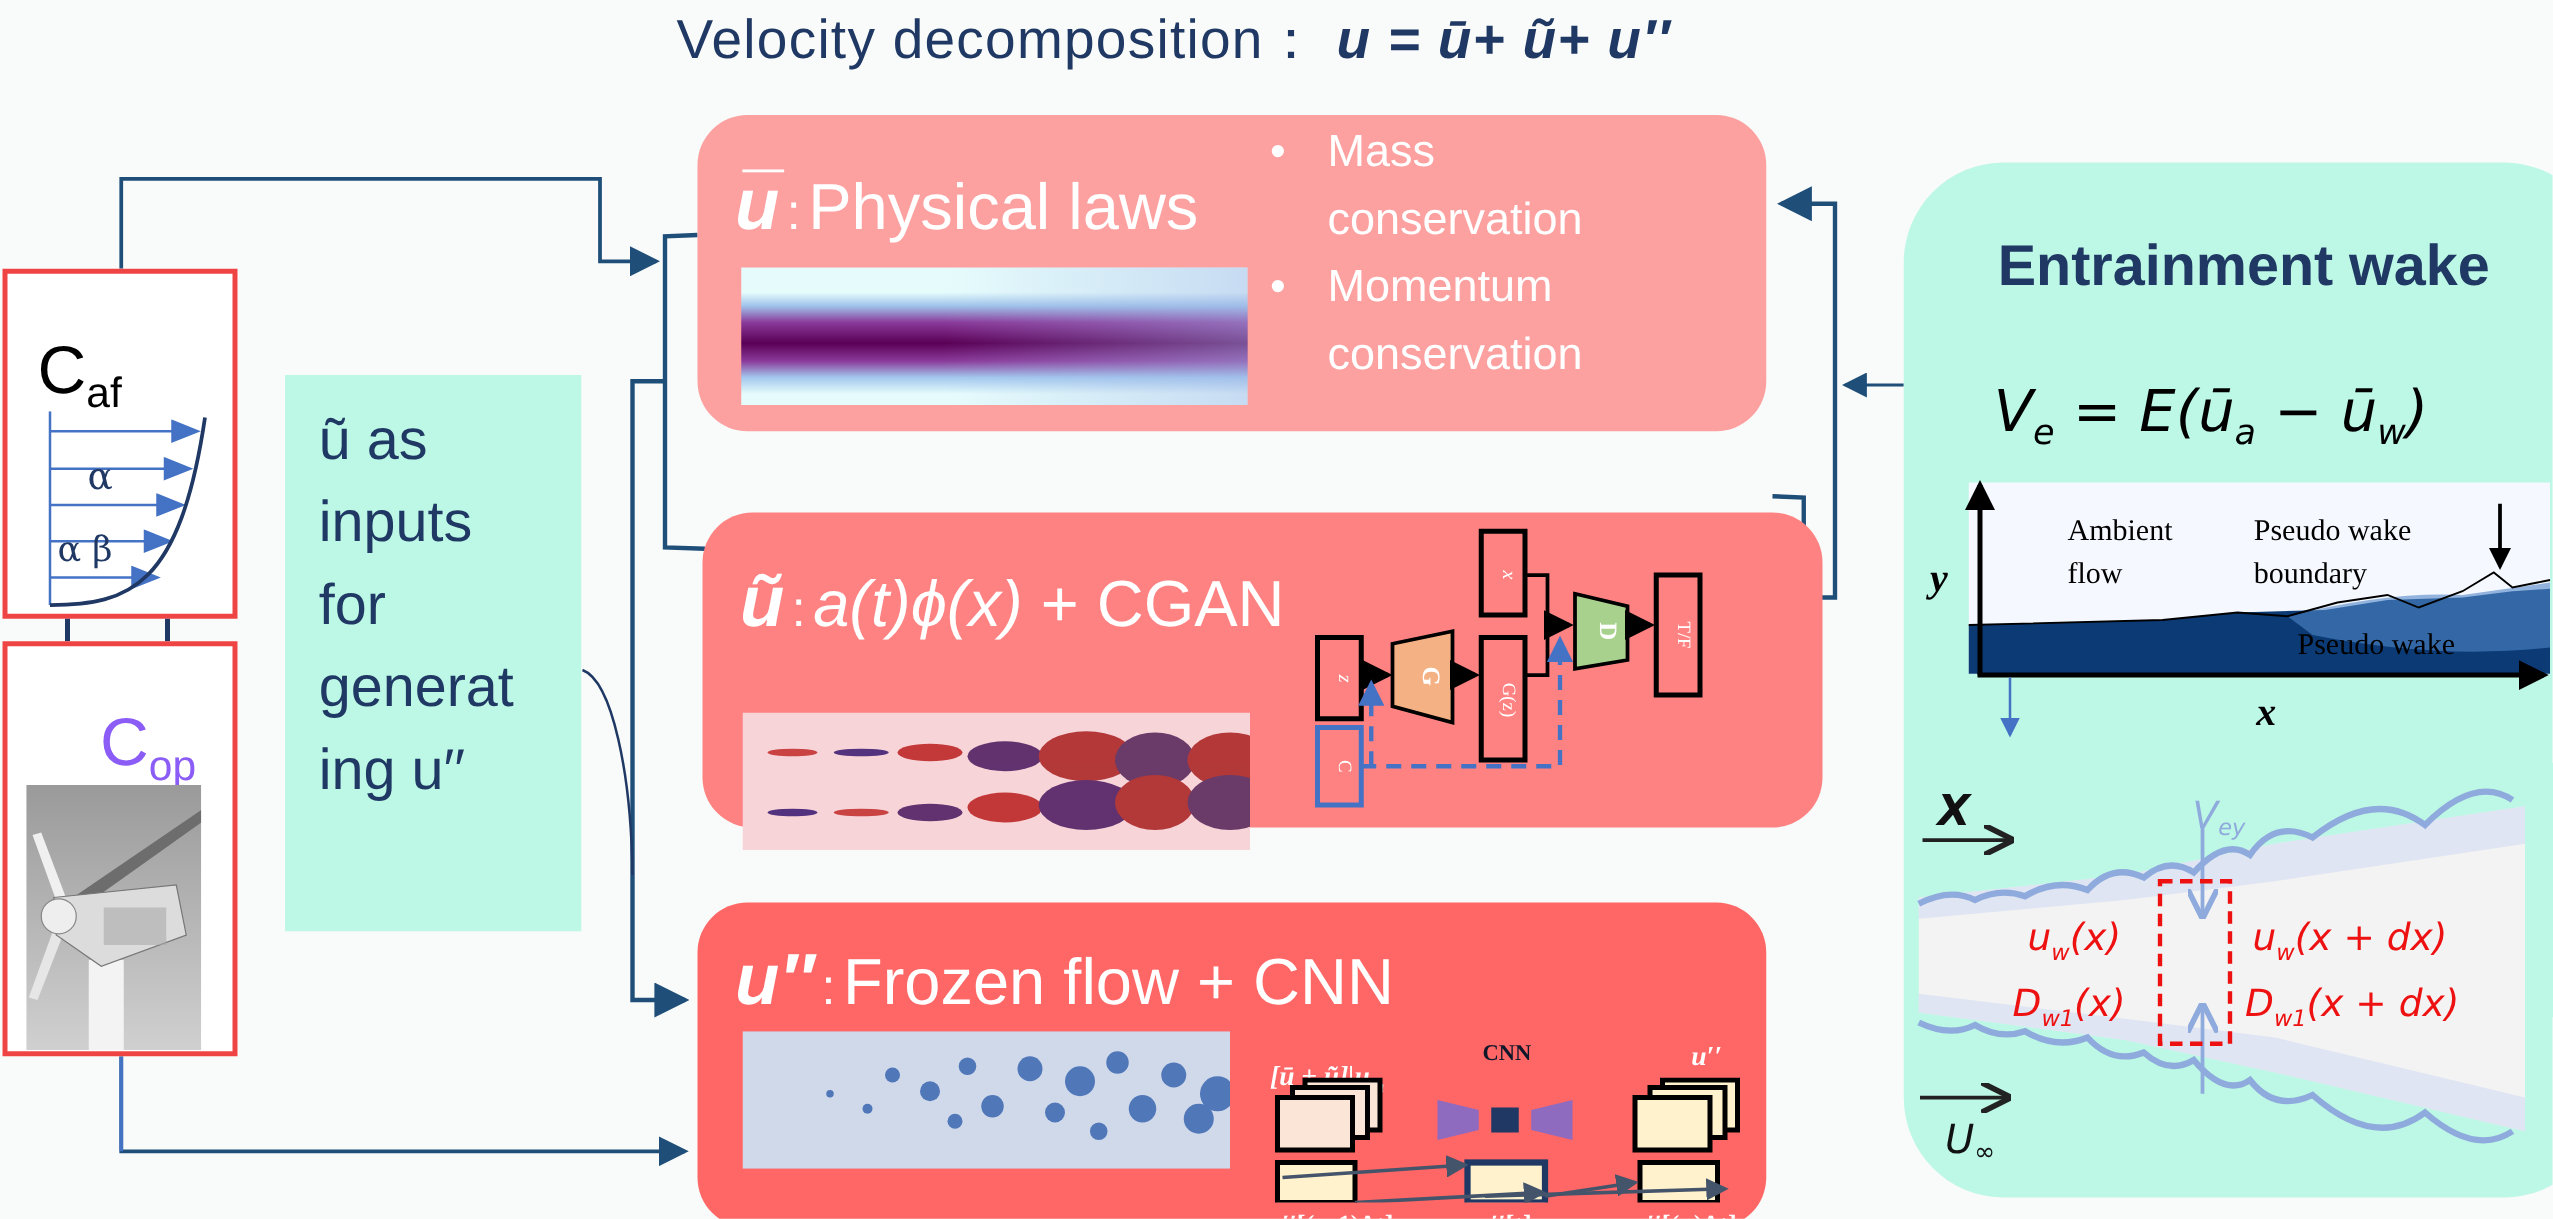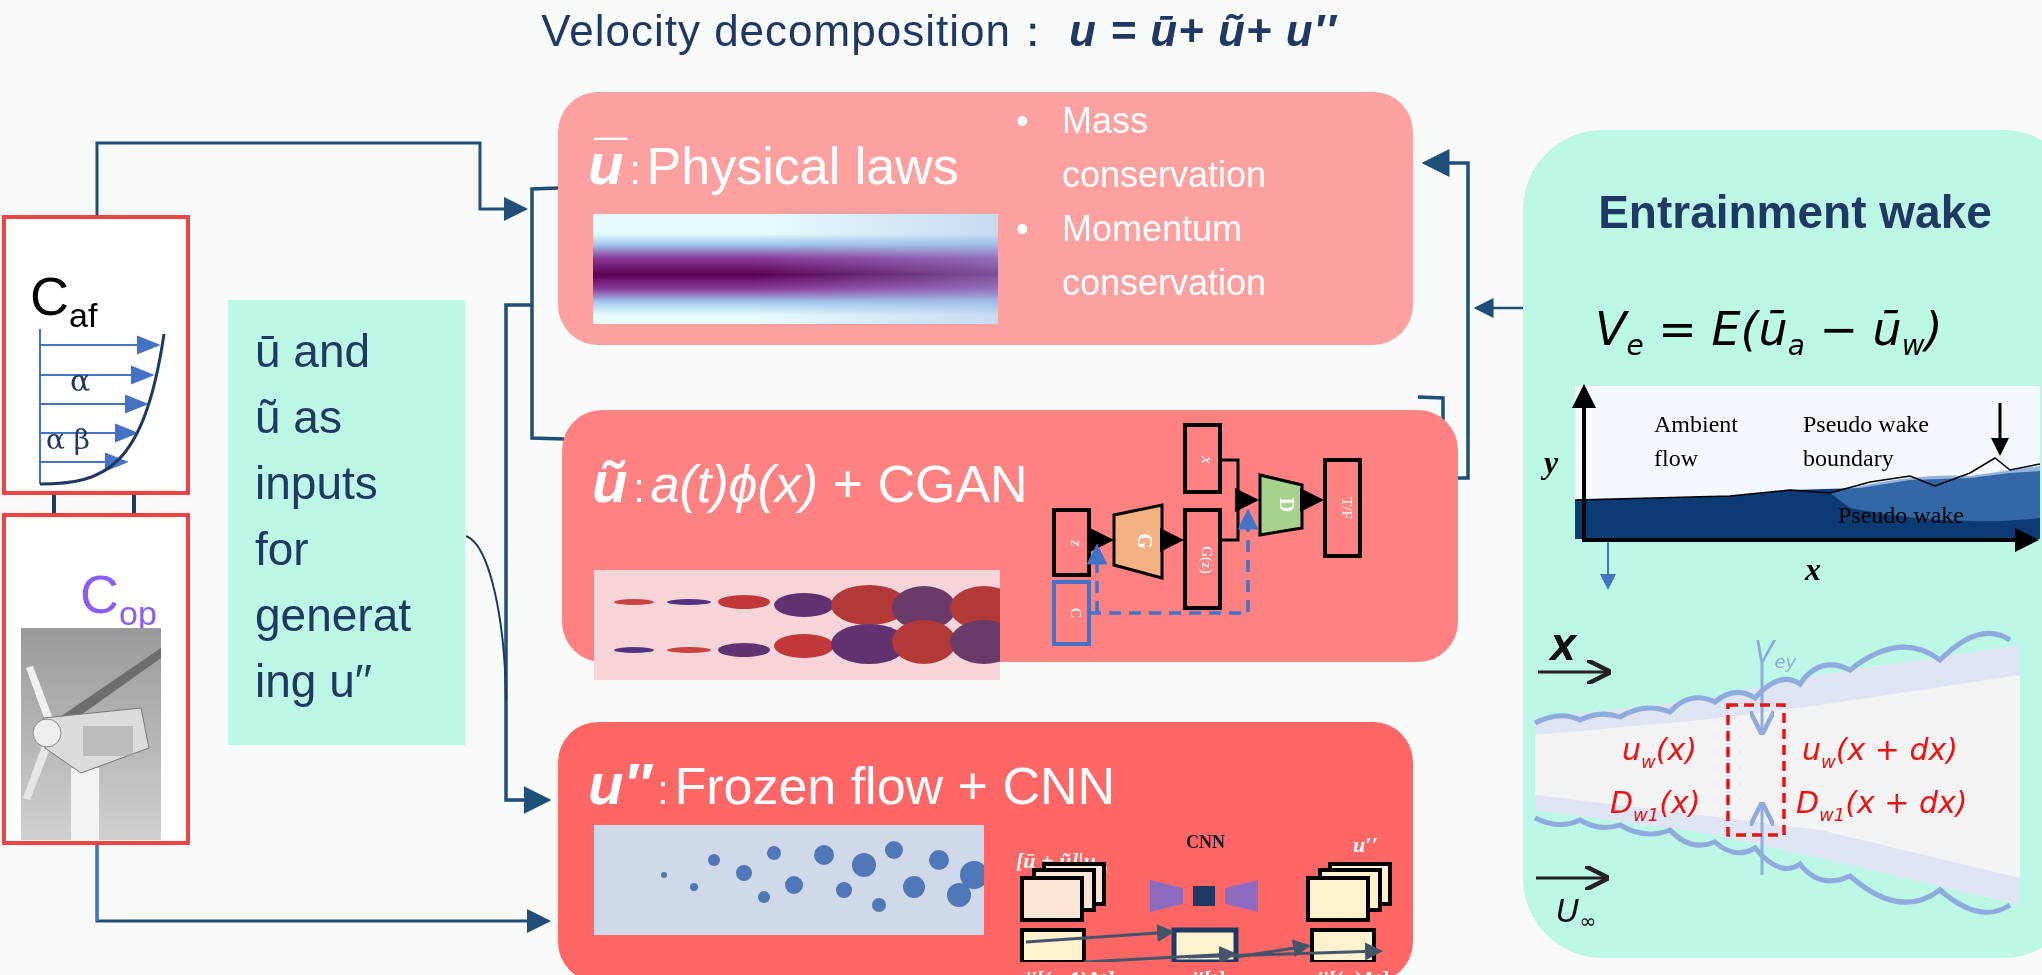--- a/index.html
+++ b/index.html
@@ -101,21 +101,20 @@
     <path d="M26,104 L2,170 L9,172 L34,108z" fill="#e6e6e6"></path>
     <rect x="50" y="140" width="28" height="72" fill="#f3f3f3"></rect>
     <path d="M22,90 L120,80 L128,120 L60,145 L24,120z" fill="#dcdcdc" stroke="#777" stroke-width="1"></path>
     <circle cx="26" cy="105" r="14" fill="#eee" stroke="#888"></circle>
     <rect x="62" y="98" width="50" height="30" fill="#aaa" opacity="0.6"></rect>
   </svg>
 </div>
 
 <div class="tealbox"></div>
 <div class="tealtxt">
-  <div>ū and</div>
   <div>ũ as</div>
   <div>inputs</div>
   <div>for</div>
   <div>generat</div>
   <div>ing u′′</div>
 </div>
 
 <div id="box1" class="card">
   <div class="hdr" style="left:30px;top:38px;">
     <span class="hsym">u̅</span><span class="colon">:</span><span>Physical laws</span>

